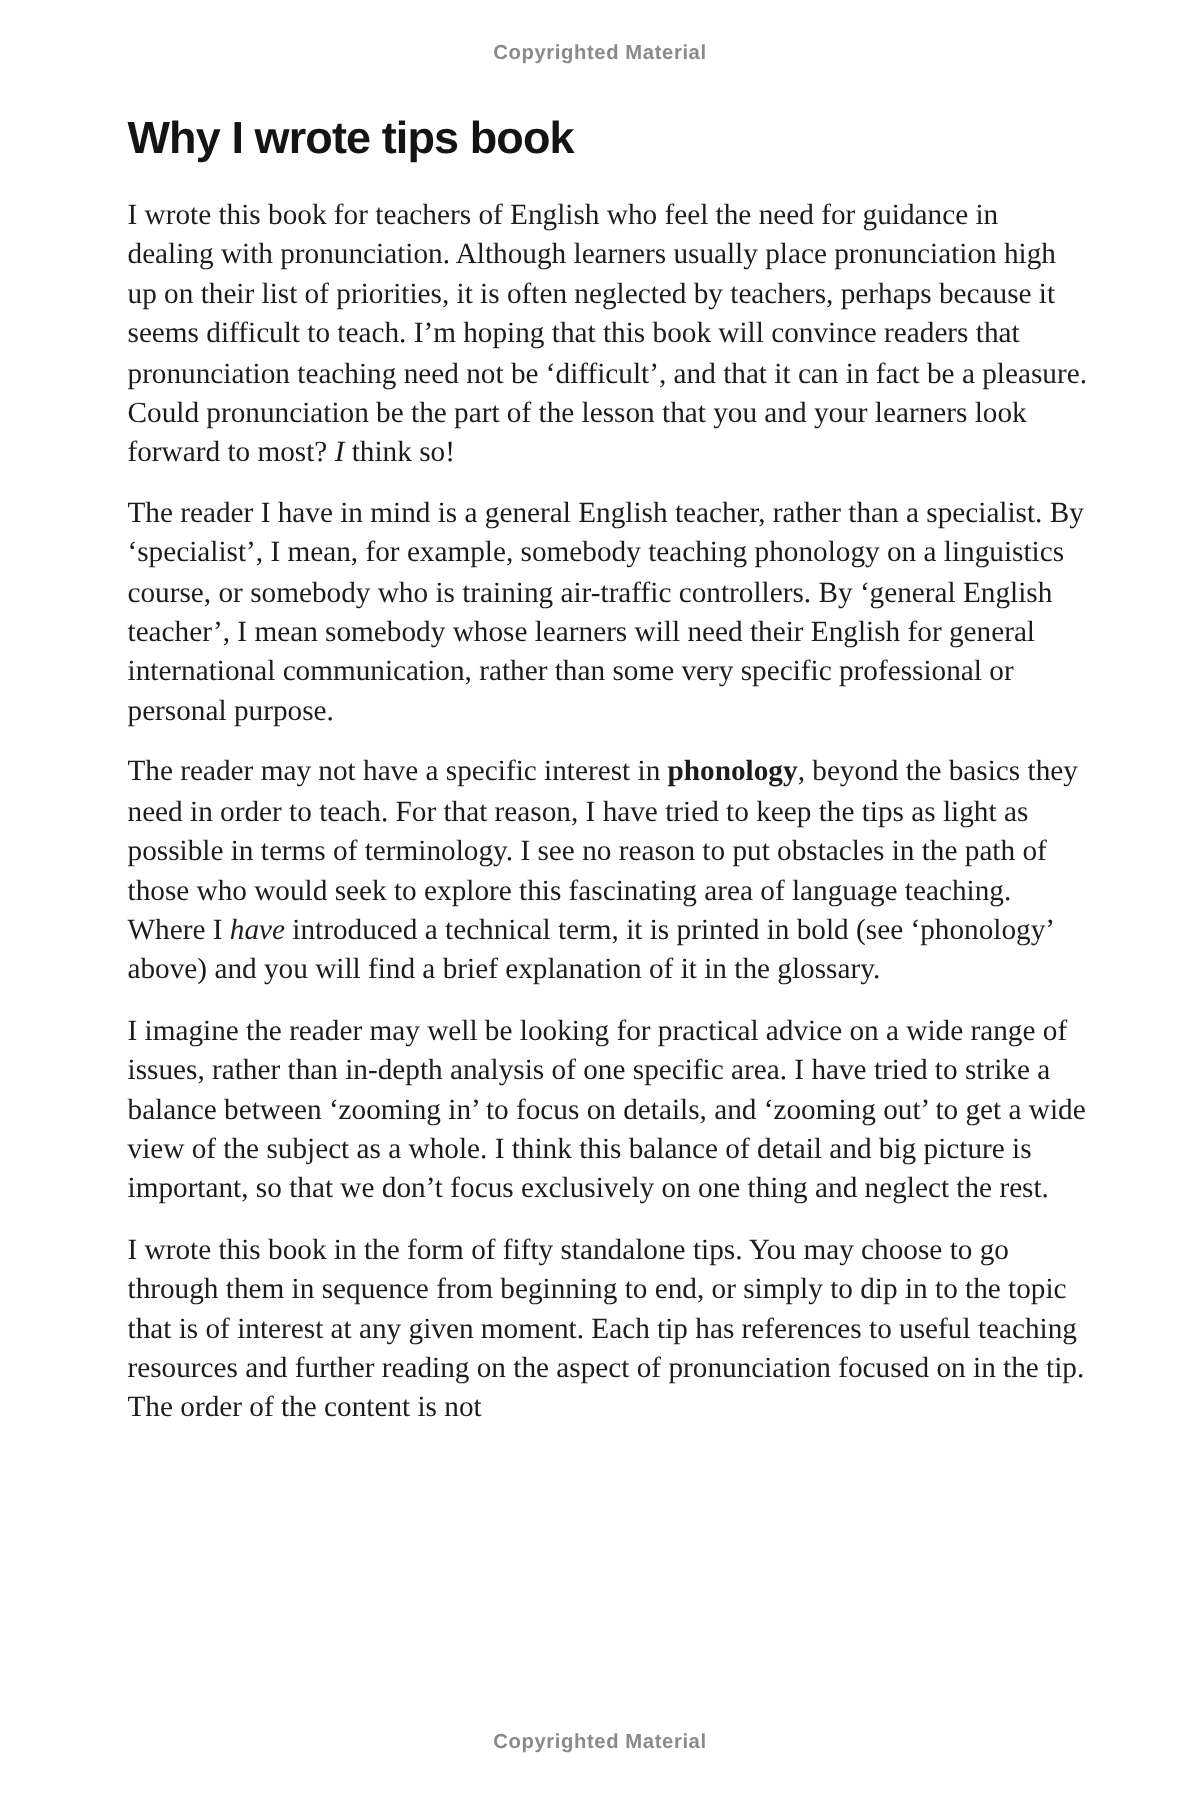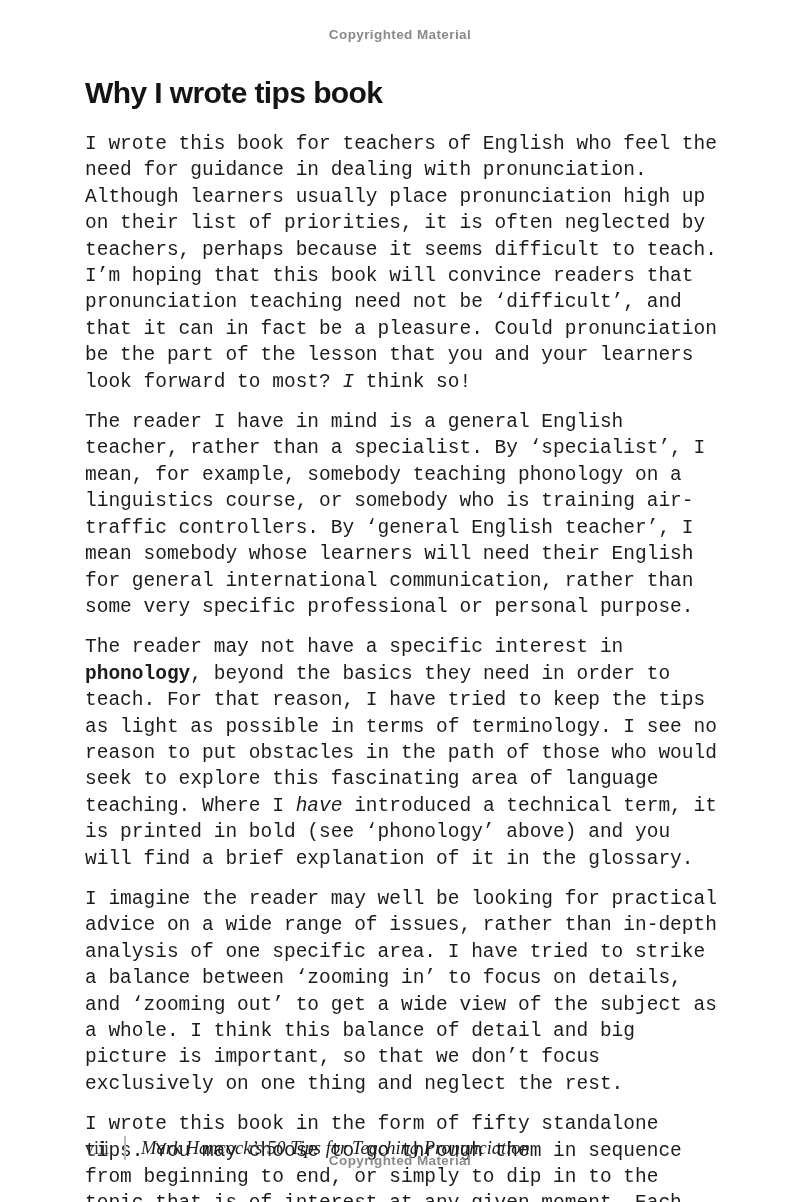--- a/index.html
+++ b/index.html
@@ -39,21 +39,21 @@
   .body-text {
     position: absolute;
     top: 131px;
     left: 85px;
     width: 640px;
     font-size: 19.5px;
     line-height: 26.4px;
     color: #1c1c1c;
     text-align: left;
   }
-  .body-text p { margin: 0 0 14px 0; font-family: Liberation Mono, monospace; }
+  .body-text p { margin: 0 0 14px 0; }
   .run-normal { font-style: normal; }
   .run-italic { font-style: italic; }
   .run-bold   { font-weight: bold; }
   .footer {
     position: absolute;
     top: 1136px;
     left: 85px;
     display: flex;
     align-items: center;
     gap: 15px;
@@ -85,21 +85,16 @@
   <h1 class="heading">Why I wrote tips book</h1>
 
   <div class="body-text">
     <p><span class="run-normal">I wrote this book for teachers of English who feel the need for guidance in dealing with pronunciation. Although learners usually place pronunciation high up on their list of priorities, it is often neglected by teachers, perhaps because it seems difficult to teach. I’m hoping that this book will convince readers that pronunciation teaching need not be ‘difficult’, and that it can in fact be a pleasure. Could pronunciation be the part of the lesson that you and your learners look forward to most? </span><span class="run-italic">I</span><span class="run-normal"> think so!</span></p>
     <p><span class="run-normal">The reader I have in mind is a general English teacher, rather than a specialist. By ‘specialist’, I mean, for example, somebody teaching phonology on a linguistics course, or somebody who is training air-traffic controllers. By ‘general English teacher’, I mean somebody whose learners will need their English for general international communication, rather than some very specific professional or personal purpose.</span></p>
     <p><span class="run-normal">The reader may not have a specific interest in </span><span class="run-bold">phonology</span><span class="run-normal">, beyond the basics they need in order to teach. For that reason, I have tried to keep the tips as light as possible in terms of terminology. I see no reason to put obstacles in the path of those who would seek to explore this fascinating area of language teaching. Where I </span><span class="run-italic">have</span><span class="run-normal"> introduced a technical term, it is printed in bold (see ‘phonology’ above) and you will find a brief explanation of it in the glossary.</span></p>
     <p><span class="run-normal">I imagine the reader may well be looking for practical advice on a wide range of issues, rather than in-depth analysis of one specific area. I have tried to strike a balance between ‘zooming in’ to focus on details, and ‘zooming out’ to get a wide view of the subject as a whole. I think this balance of detail and big picture is important, so that we don’t focus exclusively on one thing and neglect the rest.</span></p>
     <p><span class="run-normal">I wrote this book in the form of fifty standalone tips. You may choose to go through them in sequence from beginning to end, or simply to dip in to the topic that is of interest at any given moment. Each tip has references to useful teaching resources and further reading on the aspect of pronunciation focused on in the tip. The order of the content is not</span></p>
   </div>
 
-  <div class="footer">
-    <span class="page-number">viii</span>
-    <span class="footer-divider"></span>
-    <span class="book-title">Mark Hancock’s 50 Tips for Teaching Pronunciation</span>
-  </div>
 
   <div class="notice notice-bottom">Copyrighted Material</div>
 
 </div>
 
 </body></html>

